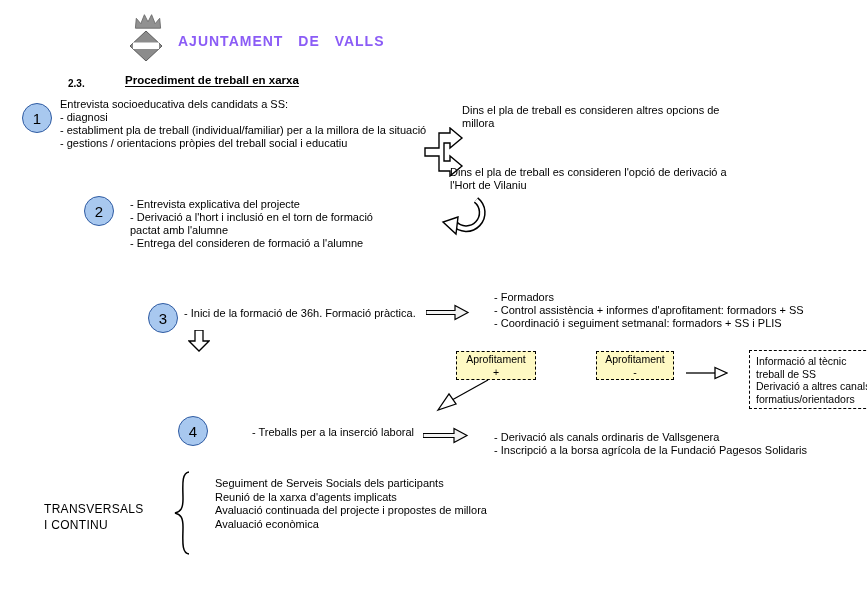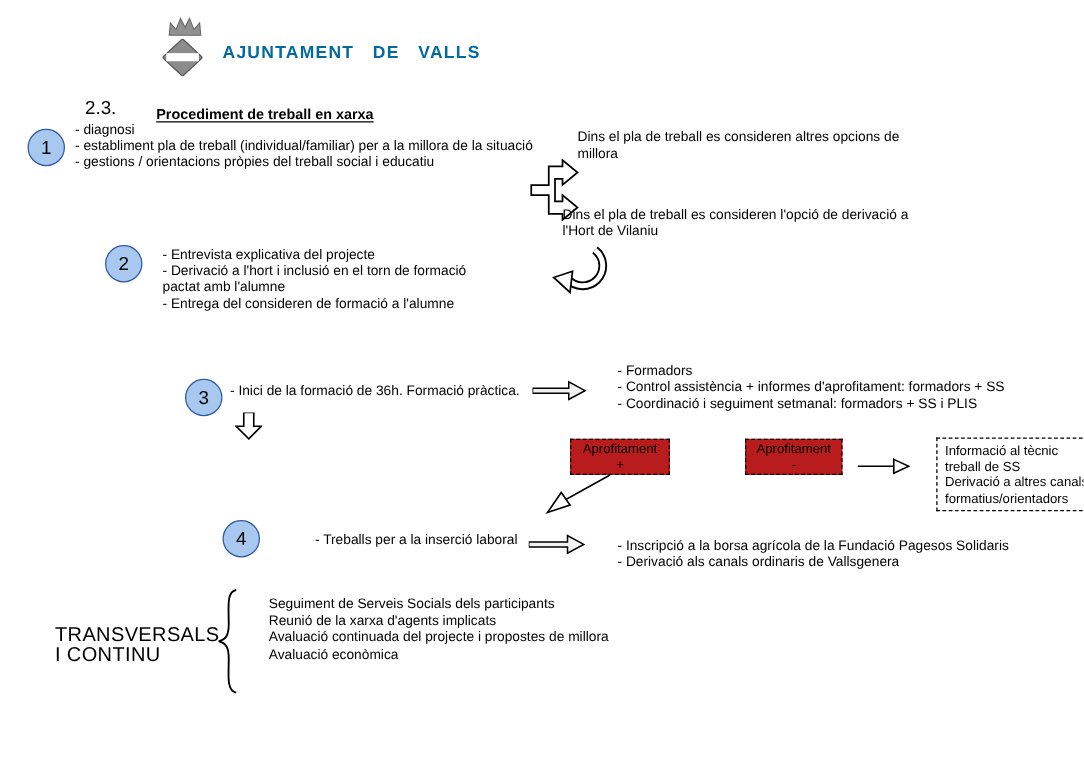--- a/index.html
+++ b/index.html
@@ -1,29 +1,29 @@
 <!DOCTYPE html>
 <html><head>
 <meta charset="utf-8">
 <style>
   html,body{margin:0;padding:0;background:#fff;}
   #page{position:relative;width:867px;height:614px;background:#fff;overflow:hidden;
         font-family:"Liberation Sans", sans-serif;color:#000;}
   .abs{position:absolute;}
   .txt{font-size:11px;line-height:13px;color:#000;}
   .small{font-size:10.5px;line-height:12.5px;}
-  .org-name{font-size:14px;font-weight:bold;letter-spacing:1px;word-spacing:10px;color:#0369a1;}
-  .sec-num{font-size:15px;font-weight:normal;}
+  .org-name{font-size:14px;font-weight:bold;letter-spacing:1px;word-spacing:10px;color:#8b5cf6;}
+  .sec-num{font-size:10px;font-weight:bold;}
   .sec-title{font-size:11.5px;font-weight:bold;text-decoration:underline;text-underline-offset:2px;}
   .circle{width:30px;height:30px;border-radius:50%;background:#a8c8ef;border:1.5px solid #2f5ba2;
           display:flex;align-items:center;justify-content:center;font-size:15px;box-sizing:border-box;}
-  .dashbox{border:1px dashed #000;background:#b91c1c;box-sizing:border-box;
+  .dashbox{border:1px dashed #000;background:#fef9c3;box-sizing:border-box;
            display:flex;flex-direction:column;align-items:center;justify-content:center;text-align:center;}
   .refbox{border:1px dashed #000;background:#fff;box-sizing:border-box;padding:4px 6px;margin-left:25px;}
-  .trans-title{font-size:16px;line-height:16px;letter-spacing:0.3px;}
+  .trans-title{font-size:12px;line-height:16px;letter-spacing:0.3px;}
   svg{display:block;}
 </style>
 </head>
 <body>
 
 <div id="page">
 
   <div class="abs" style="left:130px;top:12px;width:40px;height:48px;">
     <span>
       <svg width="34" height="18" viewBox="0 0 34 20" style="margin-left:1px;">
@@ -33,26 +33,27 @@
     <span>
       <svg width="32" height="30" viewBox="0 0 32 30" style="margin-top:1px;">
         <polygon points="16,0 32,15 16,30 0,15" fill="#8c8c8c" stroke="#5a5a5a" stroke-width="1"></polygon>
         <rect x="3" y="11.5" width="26" height="6.5" fill="#ffffff"></rect>
       </svg>
     </span>
   </div>
   <div class="abs org-name" style="left:178px;top:33px;">AJUNTAMENT DE VALLS</div>
 
   <div class="abs sec-num" style="left:68px;top:78px;">2.3.</div>
-  <div class="abs sec-title" style="left:125px;top:86px;text-align:center;">Procediment de treball en xarxa</div>
+  <div class="abs sec-title" style="left:125px;top:74px;text-align:center;">Procediment de treball en xarxa</div>
 
   <div class="abs circle" style="left:22px;top:103px;">
     <span>1</span>
   </div>
   <div class="abs txt" style="left:60px;top:98px;width:385px;">
+    <div>Entrevista socioeducativa dels candidats a SS:</div>
     <div>- diagnosi</div>
     <div>- establiment pla de treball (individual/familiar) per a la millora de la situació</div>
     <div>- gestions / orientacions pròpies del treball social i educatiu</div>
   </div>
 
   <span class="abs" style="left:424px;top:127px;">
     <svg width="44" height="50" viewBox="0 0 44 50">
       <path d="M1,21 L15,21 L15,6 L26,6 L26,1 L38,11 L26,21 L26,16 L20,16 L20,34 L26,34 L26,29 L38,39 L26,49 L26,44 L15,44 L15,29 L1,29 Z" fill="#ffffff" stroke="#000000" stroke-width="1.4" stroke-linejoin="miter"></path>
     </svg>
   </span>
@@ -136,22 +137,22 @@
   </div>
   <div class="abs txt" style="left:232px;top:426px;margin-left:20px;">- Treballs per a la inserció laboral</div>
 
   <span class="abs" style="left:423px;top:427px;">
     <svg width="46" height="17" viewBox="0 0 46 17">
       <path d="M0,6.5 H31 V1.5 L44,8.5 L31,15.5 V10.5 H0 Z" fill="#f2f2f2" stroke="#000000" stroke-width="1.2"></path>
     </svg>
   </span>
 
   <div class="abs txt" style="left:494px;top:431px;width:360px;">
+    <div>- Derivació als canals ordinaris de Vallsgenera</div>
     <div>- Inscripció a la borsa agrícola de la Fundació Pagesos Solidaris</div>
-    <div>- Derivació als canals ordinaris de Vallsgenera</div>
   </div>
 
   <div class="abs trans-title" style="left:44px;top:501px;">
     <div>TRANSVERSALS</div>
     <div>I CONTINU</div>
   </div>
 
   <span class="abs" style="left:172px;top:470px;">
     <svg width="22" height="86" viewBox="0 0 22 86">
       <path d="M17,2 C9,3 11,17 11,29 C11,38 9,41.5 3,43 C9,44.5 11,48 11,57 C11,69 9,83 17,84" fill="none" stroke="#000000" stroke-width="1.5"></path>

